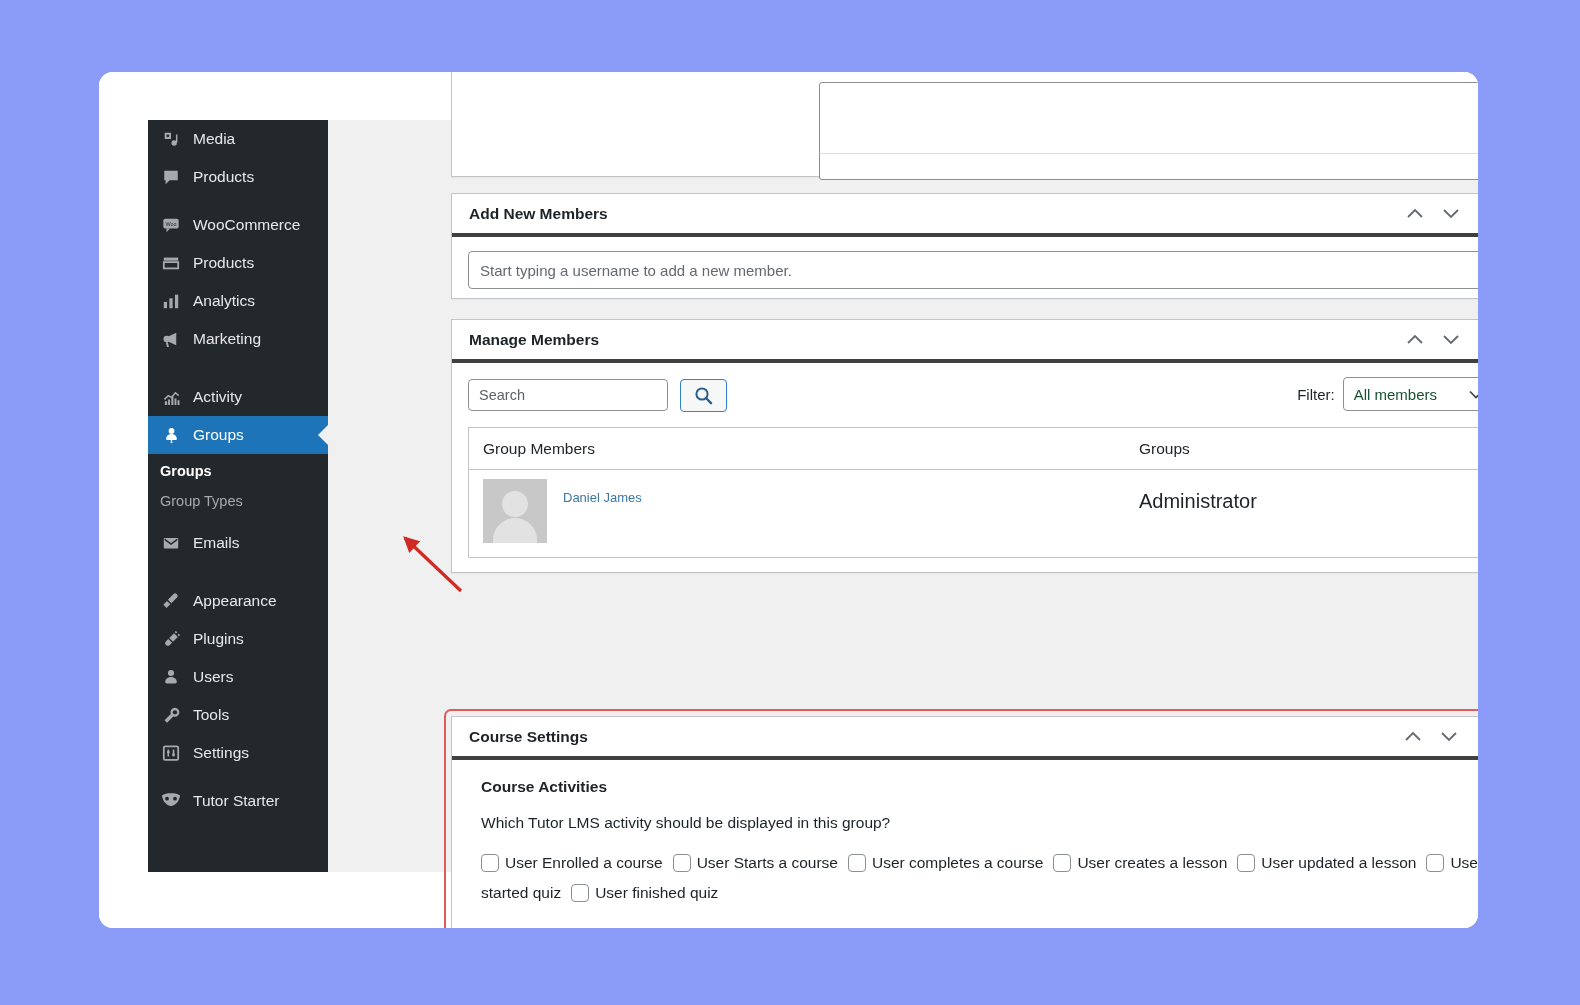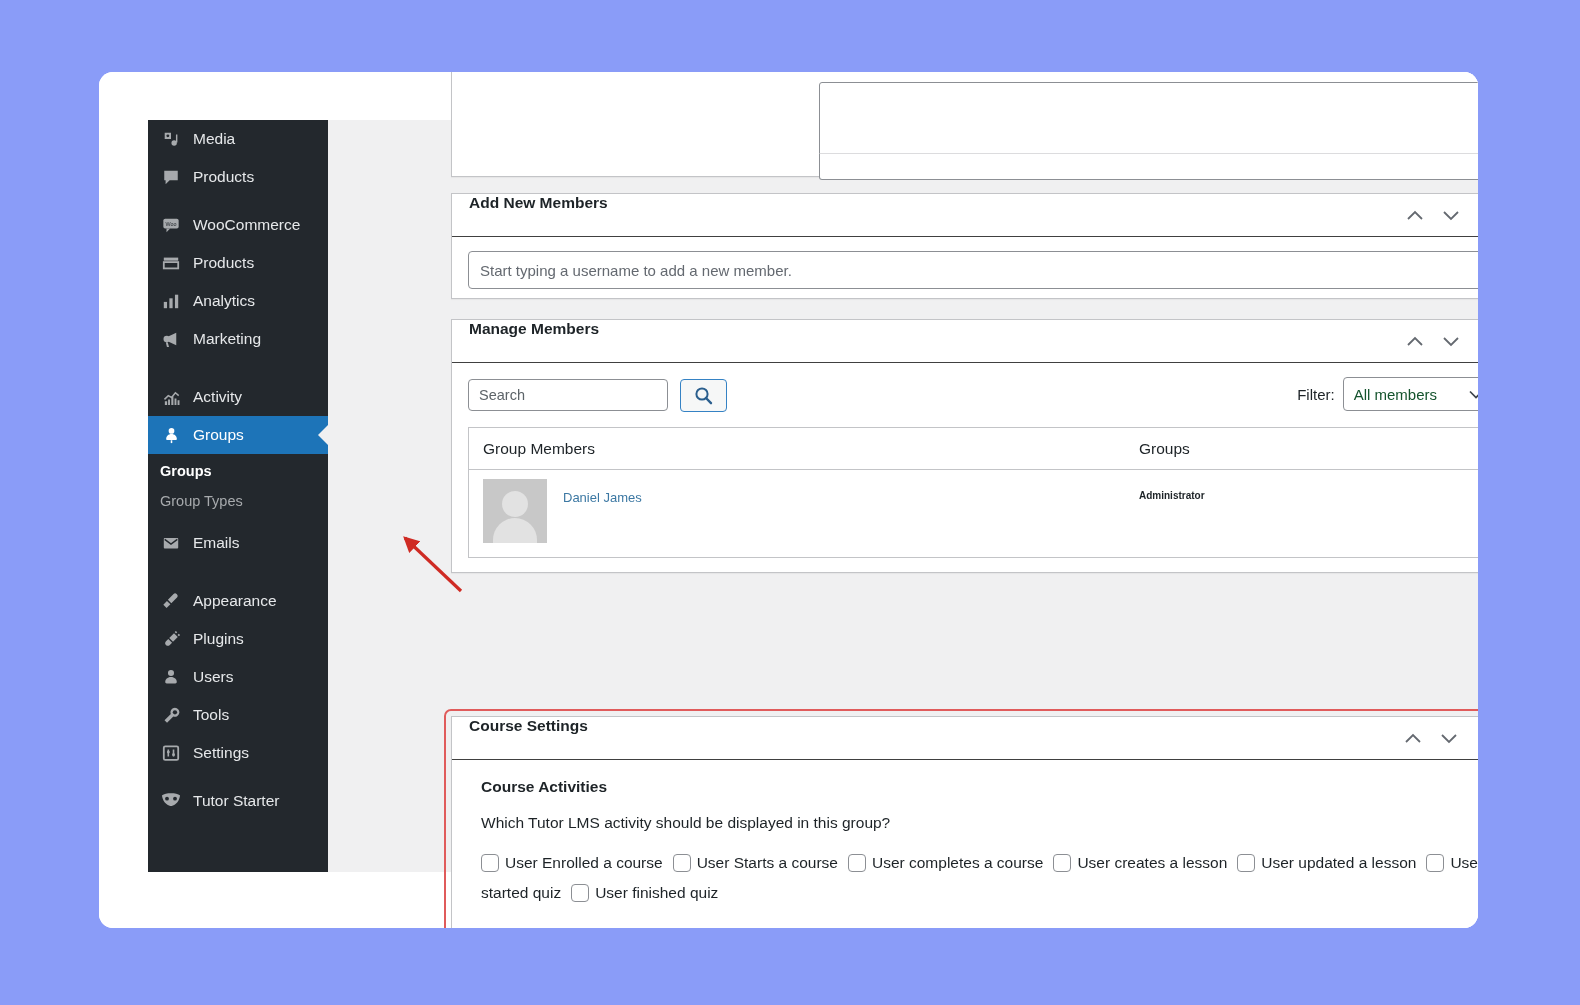--- a/index.html
+++ b/index.html
@@ -112,22 +112,23 @@
 
   
   .panel {
     background: #ffffff;
     border: 1px solid #c3c4c7;
     box-shadow: 0 1px 1px rgba(0,0,0,.04);
     position: absolute;
   }
   .panel-head {
     height: 43px;
-    border-bottom: 1px solid #404040;
-    display: flex;
+    border-bottom: 4px solid #404040;
+    display: flex;
+    align-items: center;
     padding: 0 12px 0 17px;
   }
   .panel-title {
     font-size: 15.5px;
     font-weight: bold;
     color: #1d2327;
     flex: 1;
   }
   .panel-ctrls {
     display: flex;
@@ -286,23 +287,22 @@
     margin-left: 16px;
     margin-top: 11px;
     font-size: 13px;
     color: #3c78a3;
     text-decoration: none;
     cursor: pointer;
   }
   .member-role {
     width: 340px;
     margin-top: 11px;
-    font-size: 10px;
+    font-size: 20px;
     color: #1d2327;
-    font-weight: bold;
   }
 
   
   .cs-highlight {
     position: absolute;
     left: 345px; top: 637px;
     width: 1072px; height: 231px;
     border: 2px solid #e05b5b;
     border-radius: 7px;
     pointer-events: none;

